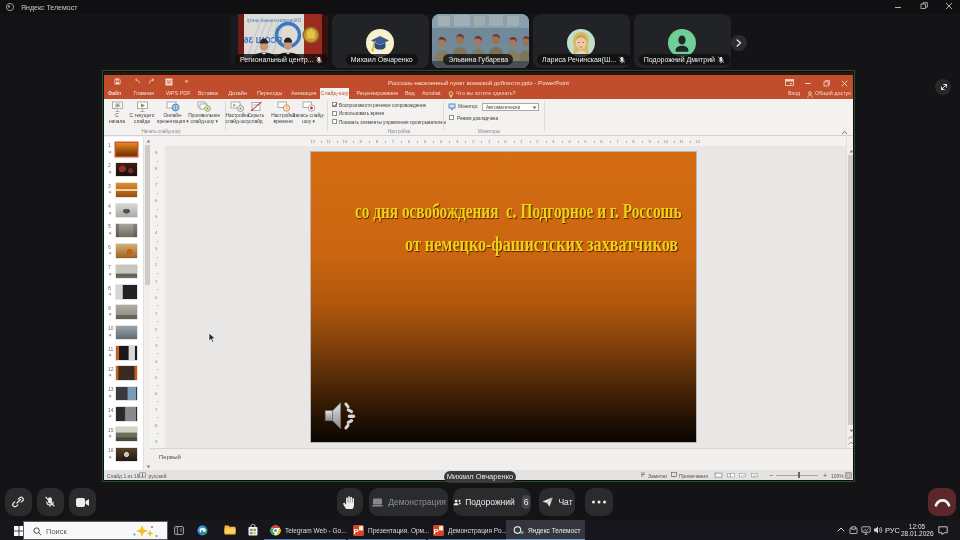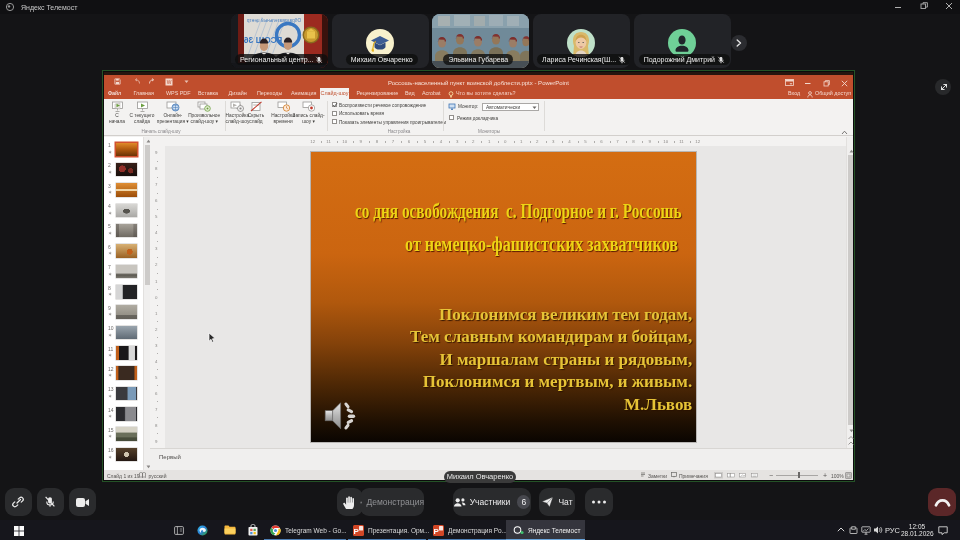--- a/index.html
+++ b/index.html
@@ -497,21 +497,20 @@
         <span style="position:absolute;left:6.5px;top:271.3px;width:1.5px;height:1px;background:#b0aeac;"></span>
         <span style="position:absolute;left:5px;top:276.8px;font-size:4.4px;color:#8a8886;">8</span>
         <span style="position:absolute;left:6.5px;top:287.3px;width:1.5px;height:1px;background:#b0aeac;"></span>
         <span style="position:absolute;left:5px;top:292.9px;font-size:4.4px;color:#8a8886;">9</span>
         <span style="position:absolute;left:6.5px;top:303.4px;width:1.5px;height:1px;background:#b0aeac;"></span>
       </div>
     <div id="canvas">
       <div id="slide">
         <div class="sl-t" id="slt2" style="top:48px;left:44px;width:auto;text-align:left;font-size:20px;color:#eed414;transform:scaleX(.765);transform-origin:left center;text-shadow:1px 1px 1px rgba(80,20,0,.9);">со дня освобождения&nbsp; с. Подгорное и г. Россошь</div>
         <div class="sl-t" id="slt3" style="top:81px;left:94px;width:auto;text-align:left;font-size:20px;color:#eed414;transform:scaleX(.809);transform-origin:left center;text-shadow:1px 1px 1px rgba(80,20,0,.9);">от немецко-фашистских захватчиков</div>
-        <div class="sl-t" id="slpoem" style="top:152px;right:3.8px;width:auto;left:auto;text-align:right;font-size:17px;line-height:22.4px;color:#e6c336;text-shadow:1px 1px 1px rgba(40,15,0,.85);">Поклонимся великим тем годам,<br>Тем славным командирам и бойцам,<br>И маршалам страны и рядовым,<br>Поклонимся и мертвым, и живым.<br>М.Львов</div>
         <svg style="position:absolute;left:11px;top:247px" width="34" height="34" viewBox="0 0 32 32">
           <defs>
               <linearGradient id="spk" x1="0" y1="0" x2="0" y2="1">
                 <stop offset="0" stop-color="#e8e8e8"></stop>
                 <stop offset=".5" stop-color="#b5b5b5"></stop>
                 <stop offset="1" stop-color="#8f8f8f"></stop>
               </linearGradient>
             </defs>
           <rect x="3" y="11" width="7" height="9.5" fill="url(#spk)" stroke="#6e6e6e" stroke-width=".6"></rect>
           <path d="M10 11l7.5-7.5v24.5L10 20.5z" fill="url(#spk)" stroke="#6e6e6e" stroke-width=".6"></path>
@@ -614,35 +613,35 @@
   <svg width="14" height="14" viewBox="0 0 14 14">
       <g fill="#ececec">
         <rect x="3.1" y="2.4" width="1.7" height="6" rx=".85"></rect>
         <rect x="5.2" y="1.2" width="1.7" height="7" rx=".85"></rect>
         <rect x="7.3" y="1.8" width="1.7" height="6.5" rx=".85"></rect>
         <rect x="9.4" y="3" width="1.6" height="5.5" rx=".8"></rect>
         <path d="M3.1 7.5v2.3L2 8.2c-.5-.7-1.4-.5-1.7.1-.2.4-.1.8.1 1.2l2.2 3.7c.8 1.2 1.9 1.8 3.6 1.8 2.9 0 4.8-1.9 4.8-4.9V7.5z"></path>
       </g>
     </svg>
 </div>
-<div class="abs bbtn" style="left:360px;width:64px;">
+<div class="abs bbtn" style="left:369px;width:79px;">
   <svg width="13" height="11" viewBox="0 0 13 11">
       <rect x="2" y="1.5" width="9" height="6" rx="1" fill="#87888a"></rect>
       <path d="M.8 9.5h11.4l-1-1.5H1.8z" fill="#87888a"></path>
     </svg>
   <span class="txt" style="color:#909194;">Демонстрация</span>
 </div>
 <div class="abs bbtn" style="left:452.5px;width:78px;">
   <svg width="14" height="11" viewBox="0 0 14 11">
       <circle cx="5" cy="3.2" r="2.2" fill="#ececec"></circle>
       <path d="M1 9.8c0-2.2 1.8-3.6 4-3.6s4 1.4 4 3.6z" fill="#ececec"></path>
       <circle cx="10.5" cy="2.8" r="1.7" fill="#ececec"></circle>
       <path d="M9.4 5.6c2-.3 3.8.9 3.8 2.8h-2.6" fill="#ececec"></path>
     </svg>
-  <span class="txt">Участники</span>
+  <span class="txt">Подорожний</span>
   <span style="display:inline-block;background:#47484e;border-radius:7.5px;color:#f2f2f2;font-size:8.5px;line-height:14px;width:14px;text-align:center;margin-left:3px;">6</span>
 </div>
 <div class="abs bbtn" style="left:539px;width:36px;">
   <svg width="13" height="12" viewBox="0 0 13 12">
       <path d="M1 5.5L12 1 8.5 11 6 7.2zM6 7.2L12 1" fill="#ececec" stroke="#2a2b2d" stroke-width=".4"></path>
     </svg>
   <span class="txt">Чат</span>
 </div>
 <div class="abs bbtn" style="left:585px;width:28px;">
   <svg width="16" height="4" viewBox="0 0 16 4">
@@ -656,20 +655,34 @@
       <path d="M2 7.2C3.6 3.4 6 2.4 8.5 2.4s4.9 1 6.5 4.8" fill="none" stroke="#f2f2f2" stroke-width="2.8" stroke-linecap="round"></path>
     </svg>
 </div>
 <div class="abs" id="taskbar">
   <svg class="abs" style="left:13.5px;top:5.5px" width="10" height="10" viewBox="0 0 10 10">
       <rect x="0" y="0" width="4.6" height="4.6" fill="#fafafa"></rect>
       <rect x="5.4" y="0" width="4.6" height="4.6" fill="#fafafa"></rect>
       <rect x="0" y="5.4" width="4.6" height="4.6" fill="#fafafa"></rect>
       <rect x="5.4" y="5.4" width="4.6" height="4.6" fill="#fafafa"></rect>
     </svg>
+  <div class="abs" style="left:23px;top:.5px;width:145px;height:19px;background:#f8f8f8;border:1px solid #5a5a60;box-sizing:border-box;">
+    <svg style="position:absolute;left:9px;top:5px" width="9" height="9" viewBox="0 0 9 9">
+        <circle cx="3.6" cy="3.6" r="2.7" fill="none" stroke="#4a4a4a" stroke-width="1"></circle>
+        <path d="M5.7 5.7L8.2 8.2" stroke="#4a4a4a" stroke-width="1"></path>
+      </svg>
+    <div style="position:absolute;left:22px;top:5.5px;font-size:7.5px;color:#5a5a5a;">Поиск</div>
+    <svg style="position:absolute;left:108px;top:3px" width="28" height="13" viewBox="0 0 28 13">
+      <path d="M10 0l1.6 4.2L16 6l-4.4 1.8L10 12 8.4 7.8 4 6l4.4-1.8z" fill="#f4c01e"></path>
+      <path d="M18 5l1 2.4 2.5 1-2.5 1L18 12l-1-2.6-2.5-1 2.5-1z" fill="#f4c01e"></path>
+      <circle cx="20" cy="2" r="1" fill="#e2574c"></circle>
+      <circle cx="2.5" cy="9.5" r="1" fill="#4a90d9"></circle>
+      <circle cx="24.5" cy="11" r="1" fill="#5aa55a"></circle>
+    </svg>
+  </div>
   <svg class="abs" style="left:174px;top:5.5px" width="10" height="9" viewBox="0 0 10 9">
       <rect x=".6" y=".6" width="8.8" height="7.8" rx="1" fill="none" stroke="#cfcfcf" stroke-width=".8"></rect>
       <path d="M3.4 .6v7.8" stroke="#cfcfcf" stroke-width=".7"></path>
       <path d="M5.8 3h2.2M5.8 5h2.2" stroke="#cfcfcf" stroke-width=".6"></path>
     </svg>
   <svg class="abs" style="left:197px;top:4.5px" width="11" height="11" viewBox="0 0 24 24">
       <defs>
         <linearGradient id="edg" x1="0" y1="0" x2="1" y2="1">
           <stop offset="0" stop-color="#35c1f1"></stop>
           <stop offset=".5" stop-color="#2a7fd4"></stop>

